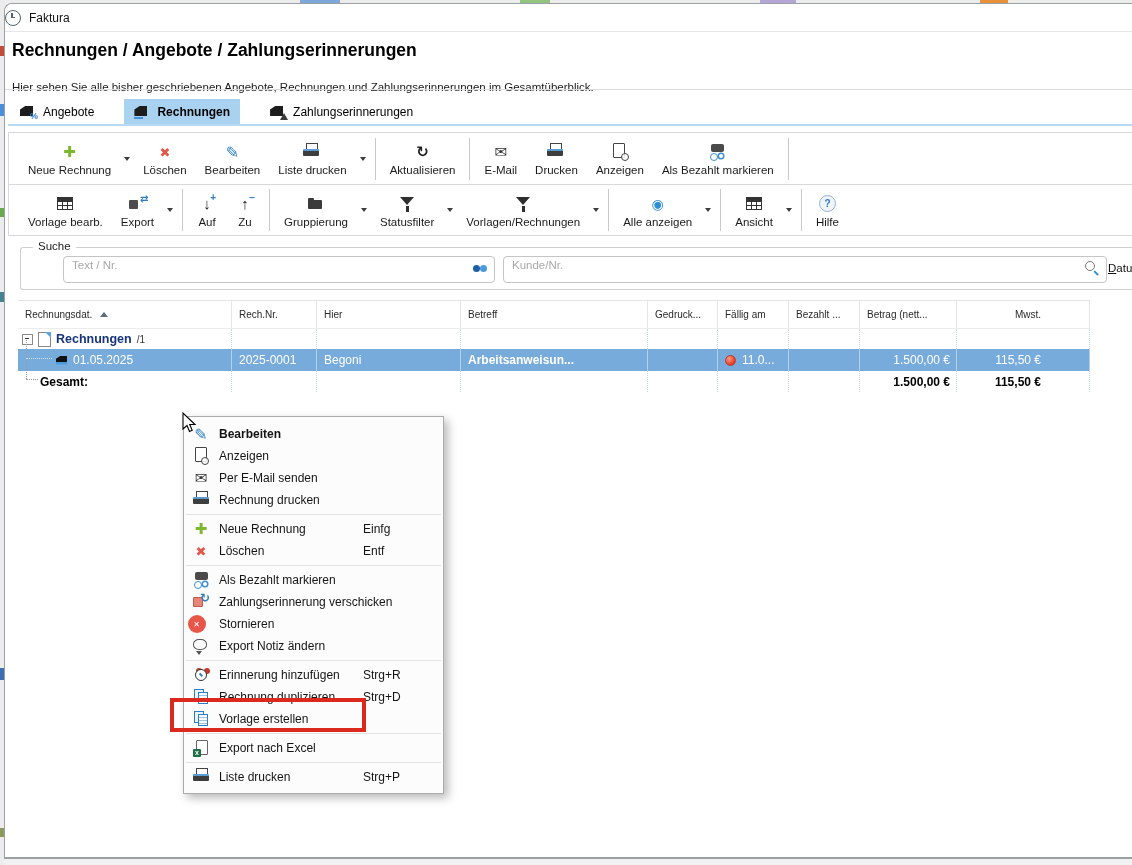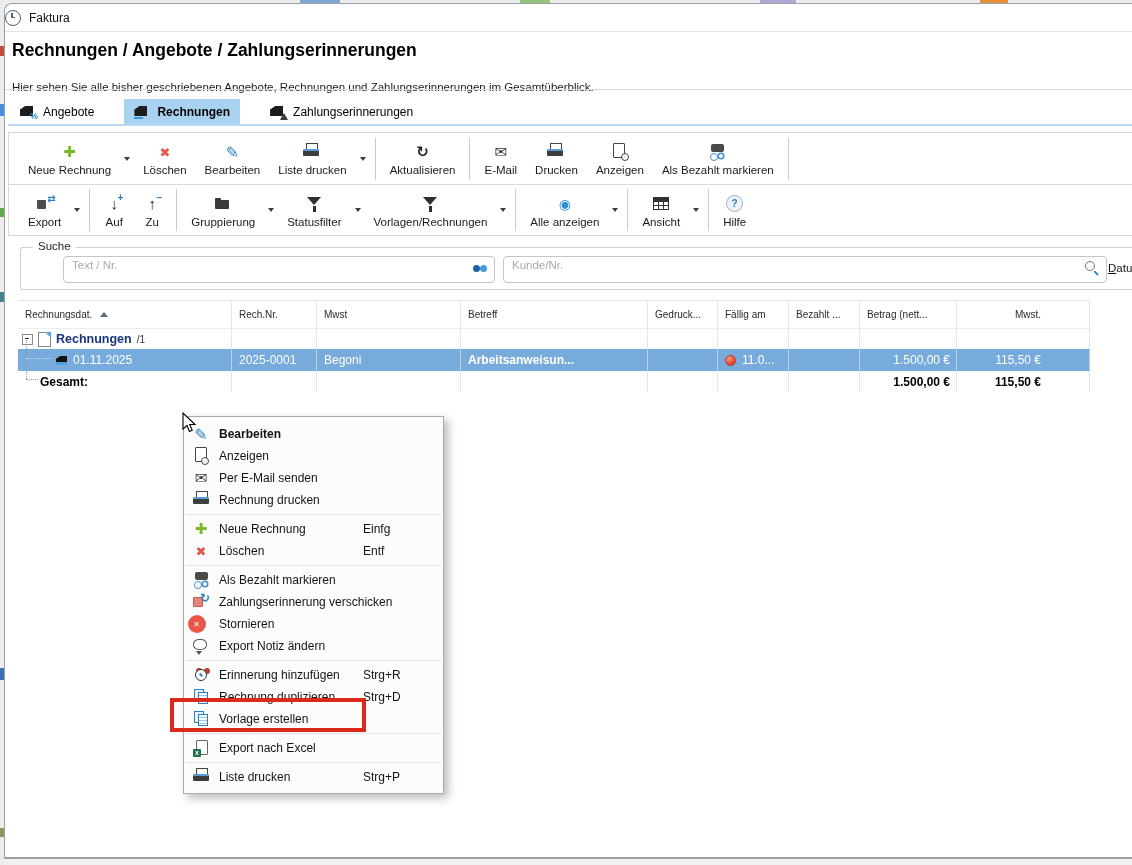--- a/index.html
+++ b/index.html
@@ -245,20 +245,26 @@
         <span>Anzeigen</span>
       </div>
       <div class="tbtn">
         <span class="ic i-paid"></span>
         <span>Als Bezahlt markieren</span>
       </div>
       <div class="tsep"></div>
     </div>
     <div class="trow2">
       <div class="tbtn">
+        <span class="ic">
+            <span class="i-table"></span>
+          </span>
+        <span>Vorlage bearb.</span>
+      </div>
+      <div class="tbtn">
         <span class="ic i-export"></span>
         <span>Export</span>
       </div>
       <div class="drop"></div>
       <div class="tsep"></div>
       <div class="tbtn">
         <span class="ic i-downplus"></span>
         <span>Auf</span>
       </div>
       <div class="tbtn">
@@ -321,21 +327,21 @@
   <div class="table">
     <div class="trow thead">
       <div class="th">
         <span>Rechnungsdat.</span>
         <span class="sortup"></span>
       </div>
       <div class="th">
           <span>Rech.Nr.</span>
         </div>
       <div class="th">
-          <span>Mwst</span>
+          <span>Hier</span>
         </div>
       <div class="th">
           <span>Betreff</span>
         </div>
       <div class="th">
           <span>Gedruck...</span>
         </div>
       <div class="th">
           <span>Fällig am</span>
         </div>
@@ -363,21 +369,21 @@
         <div class="gcell"></div>
       <div class="gcell"></div>
         <div class="gcell"></div>
       <div class="gcell"></div>
         <div class="gcell"></div>
     </div>
 
     <div class="trow drow">
       <div class="dcell dc1">
         <span class="rowflag"></span>
-        <span>01.11.2025</span>
+        <span>01.05.2025</span>
       </div>
       <div class="dcell">
           <span>2025-0001</span>
         </div>
       <div class="dcell">
           <span>Begoni</span>
         </div>
       <div class="dcell bold">
           <span>Arbeitsanweisun...</span>
         </div>

